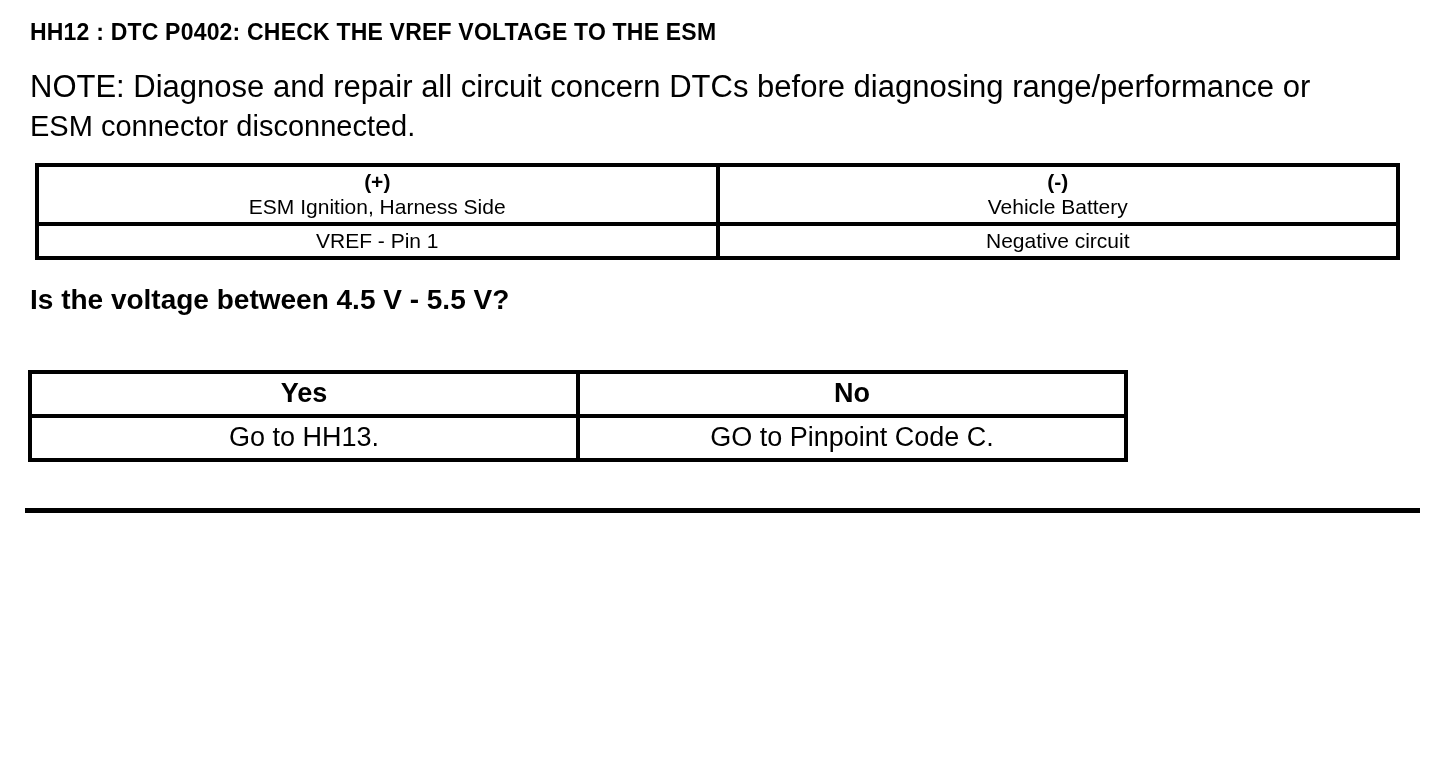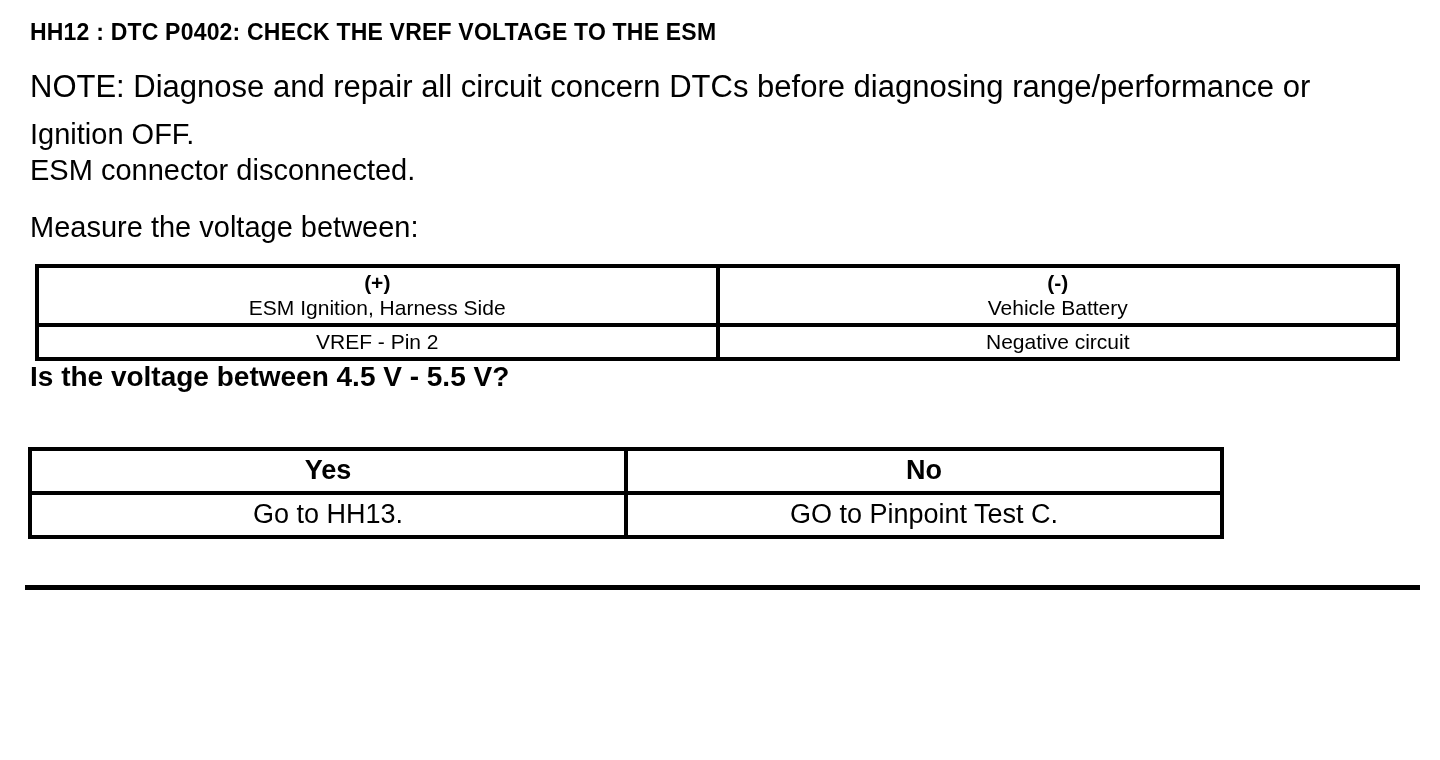--- a/index.html
+++ b/index.html
@@ -49,30 +49,31 @@
     vertical-align: middle;
     font-size: 21px;
     font-weight: normal;
   }
   .mtable th { padding: 2px 0 3px 0; }
   .mtable td { padding: 2px 0 3px 0; line-height: 25px; }
   .mtable .pol { font-weight: bold; line-height: 25px; }
   .mtable .sub { font-weight: normal; line-height: 25px; }
 
   .question {
+    margin-top: 24px;
     font-size: 28px;
     font-weight: bold;
     line-height: 31px;
     white-space: nowrap;
   }
 
   .dtable {
     margin-top: 55px;
     margin-left: -2px;
-    width: 1196px;
+    width: 1100px;
     border: 4px solid #000;
   }
   .dtable th, .dtable td {
     border: 4px solid #000;
     width: 50%;
     text-align: center;
     vertical-align: middle;
     font-size: 27px;
     padding: 3px 0 5px 0;
     line-height: 32px;
@@ -92,58 +93,56 @@
 <body>
 
 <div class="page">
 
   <div class="title">HH12 : DTC P0402: CHECK THE VREF VOLTAGE TO THE ESM</div>
 
   <div class="note">
     <div class="note-line">NOTE: Diagnose and repair all circuit concern DTCs before diagnosing range/performance or</div>
   </div>
 
-  <div class="step first">Ignition OFF.</div>
   <div class="step">ESM connector disconnected.</div>
 
-  <div class="step measure">Measure the voltage between:</div>
 
   <table class="mtable">
     <thead>
       <tr>
         <th>
           <div class="pol">(+)</div>
           <div class="sub">ESM Ignition, Harness Side</div>
         </th>
         <th>
           <div class="pol">(-)</div>
           <div class="sub">Vehicle Battery</div>
         </th>
       </tr>
     </thead>
     <tbody>
       <tr>
-        <td>VREF - Pin 2</td>
+        <td>VREF - Pin 1</td>
         <td>Negative circuit</td>
       </tr>
     </tbody>
   </table>
 
   <div class="question">Is the voltage between 4.5 V - 5.5 V?</div>
 
   <table class="dtable">
     <thead>
       <tr>
         <th>Yes</th>
         <th>No</th>
       </tr>
     </thead>
     <tbody>
       <tr>
         <td>Go to HH13.</td>
-        <td>GO to Pinpoint Test C.</td>
+        <td>GO to Pinpoint Code C.</td>
       </tr>
     </tbody>
   </table>
 
   <div class="hrule"></div>
 
 </div>
 
 </body></html>

